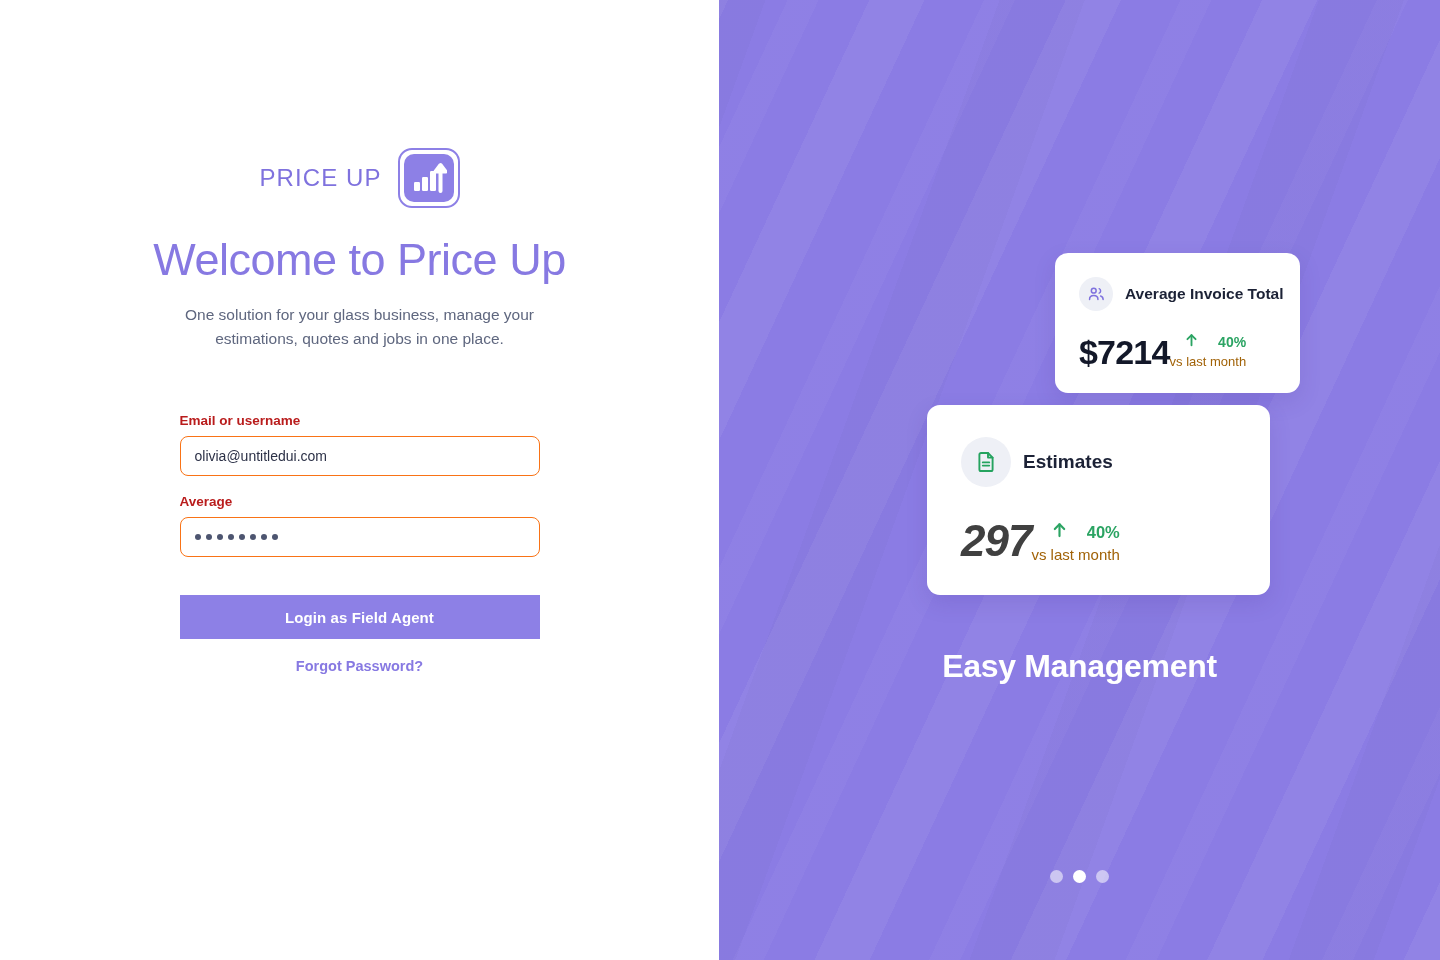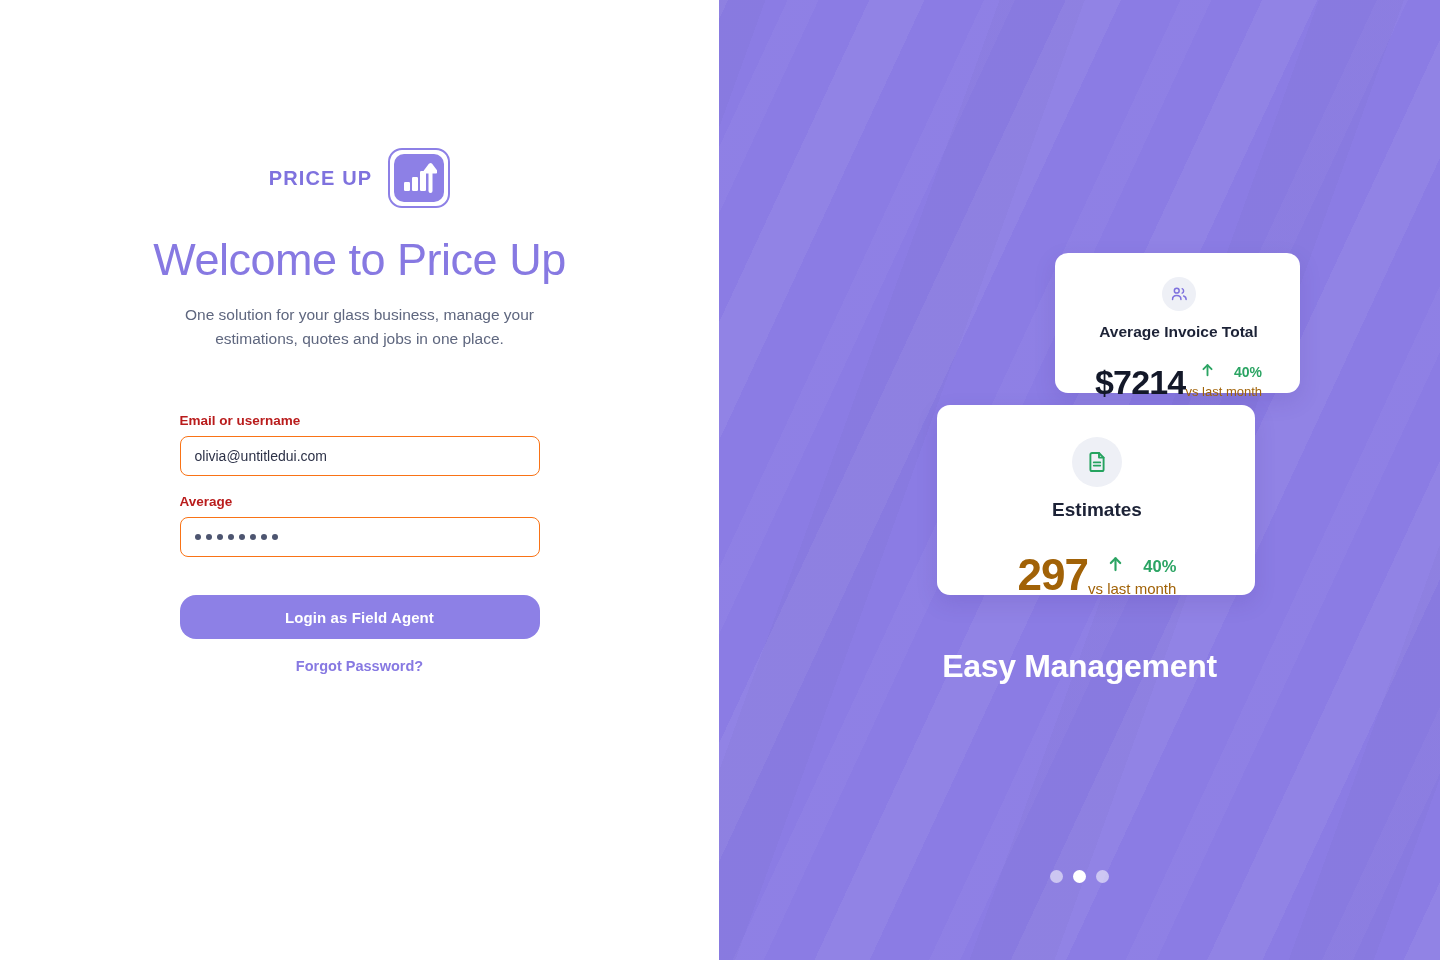--- a/index.html
+++ b/index.html
@@ -33,22 +33,22 @@
 
   .brand-row {
     display: flex;
     align-items: center;
     justify-content: center;
     gap: 16px;
     height: 60px;
   }
 
   .brand-word {
-    font-size: 20px;
-    font-weight: 700;
+    font-size: 24px;
+    font-weight: 400;
     letter-spacing: 1.1px;
     color: #7f72de;
   }
 
   .logo-mark {
     width: 62px;
     height: 60px;
     border: 2px solid #8d80e6;
     border-radius: 14px;
     padding: 4px;
@@ -125,21 +125,21 @@
     display: block;
   }
 
   .field-gap { height: 18px; }
 
   .login-button {
     margin-top: 38px;
     width: 360px;
     height: 44px;
     border: none;
-    border-radius: 16px;
+    border-radius: 0;
     background: #8d80e6;
     color: #ffffff;
     font-family: "Liberation Sans", sans-serif;
     font-size: 15px;
     font-weight: 700;
     cursor: pointer;
     letter-spacing: 0.1px;
   }
 
   .forgot {
@@ -209,32 +209,31 @@
 
   .card-invoice {
     left: 336px;
     top: 253px;
     width: 245px;
     height: 140px;
     padding: 24px 22px 20px 24px;
   }
 
   .card-estimates {
-    left: 218px;
+    left: 208px;
     top: 405px;
-    width: 318px;
+    width: 343px;
     height: 190px;
     padding: 32px 32px 26px 34px;
   }
 
   .card-head {
     display: flex;
     align-items: center;
     gap: 12px;
-    flex-direction: column;
   }
 
   .icon-circle {
     border-radius: 50%;
     background: #eef0f6;
     display: flex;
     align-items: center;
     justify-content: center;
     flex: none;
   }
@@ -250,38 +249,39 @@
   .card-title-lg {
     font-size: 19px;
     font-weight: 600;
     color: #1c2236;
     white-space: nowrap;
   }
 
   .card-body {
     display: flex;
     align-items: flex-end;
-    justify-content: center;
+    justify-content: flex-start;
   }
   .card-invoice .card-body { margin-top: 22px; }
   .card-estimates .card-body { margin-top: 32px; }
 
   .metric-sm {
     font-size: 34px;
     font-weight: 700;
     color: #131829;
     letter-spacing: -0.8px;
     line-height: 1;
   }
   .metric-lg {
     font-size: 44px;
     font-weight: 700;
-    color: #a16207;
+    color: #404040;
     letter-spacing: -1px;
     line-height: 1;
+    font-style: italic;
   }
 
   .delta-block { text-align: right; }
 
   .delta-row {
     display: flex;
     align-items: center;
     justify-content: flex-end;
     gap: 20px;
     color: #2ba463;

